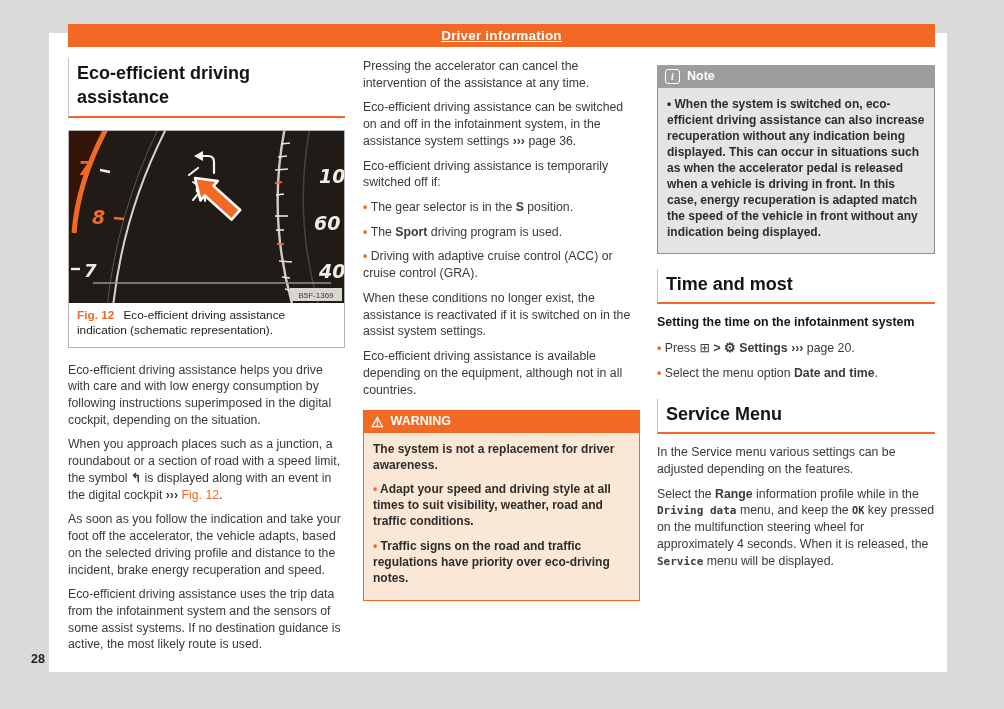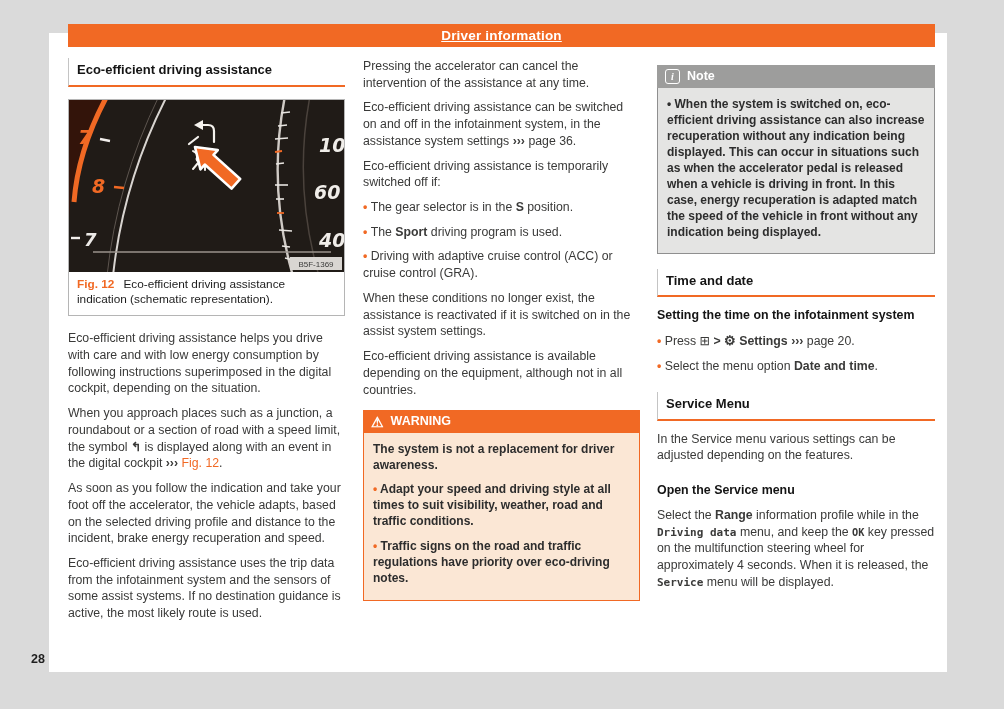--- a/index.html
+++ b/index.html
@@ -12,21 +12,21 @@
   .header-bar{
     position:absolute;left:68px;top:24px;width:867px;height:23px;background:#F16924;
     color:#fff;display:flex;align-items:center;justify-content:center;
     font-weight:700;font-size:13.5px;z-index:3;letter-spacing:.2px;text-decoration:underline;
   }
   .col{position:absolute;top:58px;font-size:12.3px;line-height:1.36;z-index:2;text-align:left}
   .col1{left:68px;width:277px}
   .col2{left:363px;width:277px}
   .col3{left:657px;width:278px}
   .sec-heading{
-    font-size:13px;font-weight:700;color:#141414;margin:0 0 10px 0;
+    font-size:18px;font-weight:700;color:#141414;margin:0 0 10px 0;
     padding:3px 0 6px 8px;border-left:1px solid #c4c4c4;border-bottom:2px solid #F16924;
   }
   p{margin:0 0 8px 0}
   .bullet{margin:0 0 8px 0}
   .bullet::before{content:"• ";color:#F16924;font-weight:700}
   .note-body .bullet::before{color:#2e2e2e}
   .warn-body .bullet{margin:0 0 9px 0}
   .subhead{font-weight:700;color:#141414;margin:14px 0 8px 0;font-size:12.4px}
 
   
@@ -177,24 +177,23 @@
   <div class="box" style="margin-top:7px">
     <div class="box-head note-head">
       <span class="note-glyph">i</span>
       <span>Note</span>
     </div>
     <div class="note-body">
       <p class="bullet">When the system is switched on, eco-efficient driving assistance can also increase recuperation without any indication being displayed. This can occur in situations such as when the accelerator pedal is released when a vehicle is driving in front. In this case, energy recuperation is adapted match the speed of the vehicle in front without any indication being displayed.</p>
     </div>
   </div>
 
-  <div class="sec-heading" style="margin-top:15px">Time and date</div>
+  <div class="sec-heading" style="margin-top:15px">Time and most</div>
   <div class="subhead" style="margin-top:10px">Setting the time on the infotainment system</div>
   <p class="bullet"><span>Press </span><span class="seg-menuicon">⊞</span><span> </span><span class="seg-b">&gt;</span><span> </span><span class="seg-gearicon">⚙</span><span> </span><span class="seg-b">Settings</span><span> </span><span class="seg-b">›››</span><span> page 20.</span></p>
   <p class="bullet"><span>Select the menu option </span><span class="seg-b">Date and time</span><span>.</span></p>
 
   <div class="sec-heading" style="margin-top:17px">Service Menu</div>
   <p>In the Service menu various settings can be adjusted depending on the features.</p>
-  <div class="subhead" style="margin-top:18px">Open the Service menu</div>
   <p><span>Select the </span><span class="seg-b">Range</span><span> information profile while in the </span><span class="seg-mono">Driving data</span><span> menu, and keep the </span><span class="seg-key">OK</span><span> key pressed on the multifunction steering wheel for approximately 4 seconds. When it is released, the </span><span class="seg-mono">Service</span><span> menu will be displayed.</span></p>
 </div>
 
 <div class="pgnum">28</div>
 
 </body></html>

